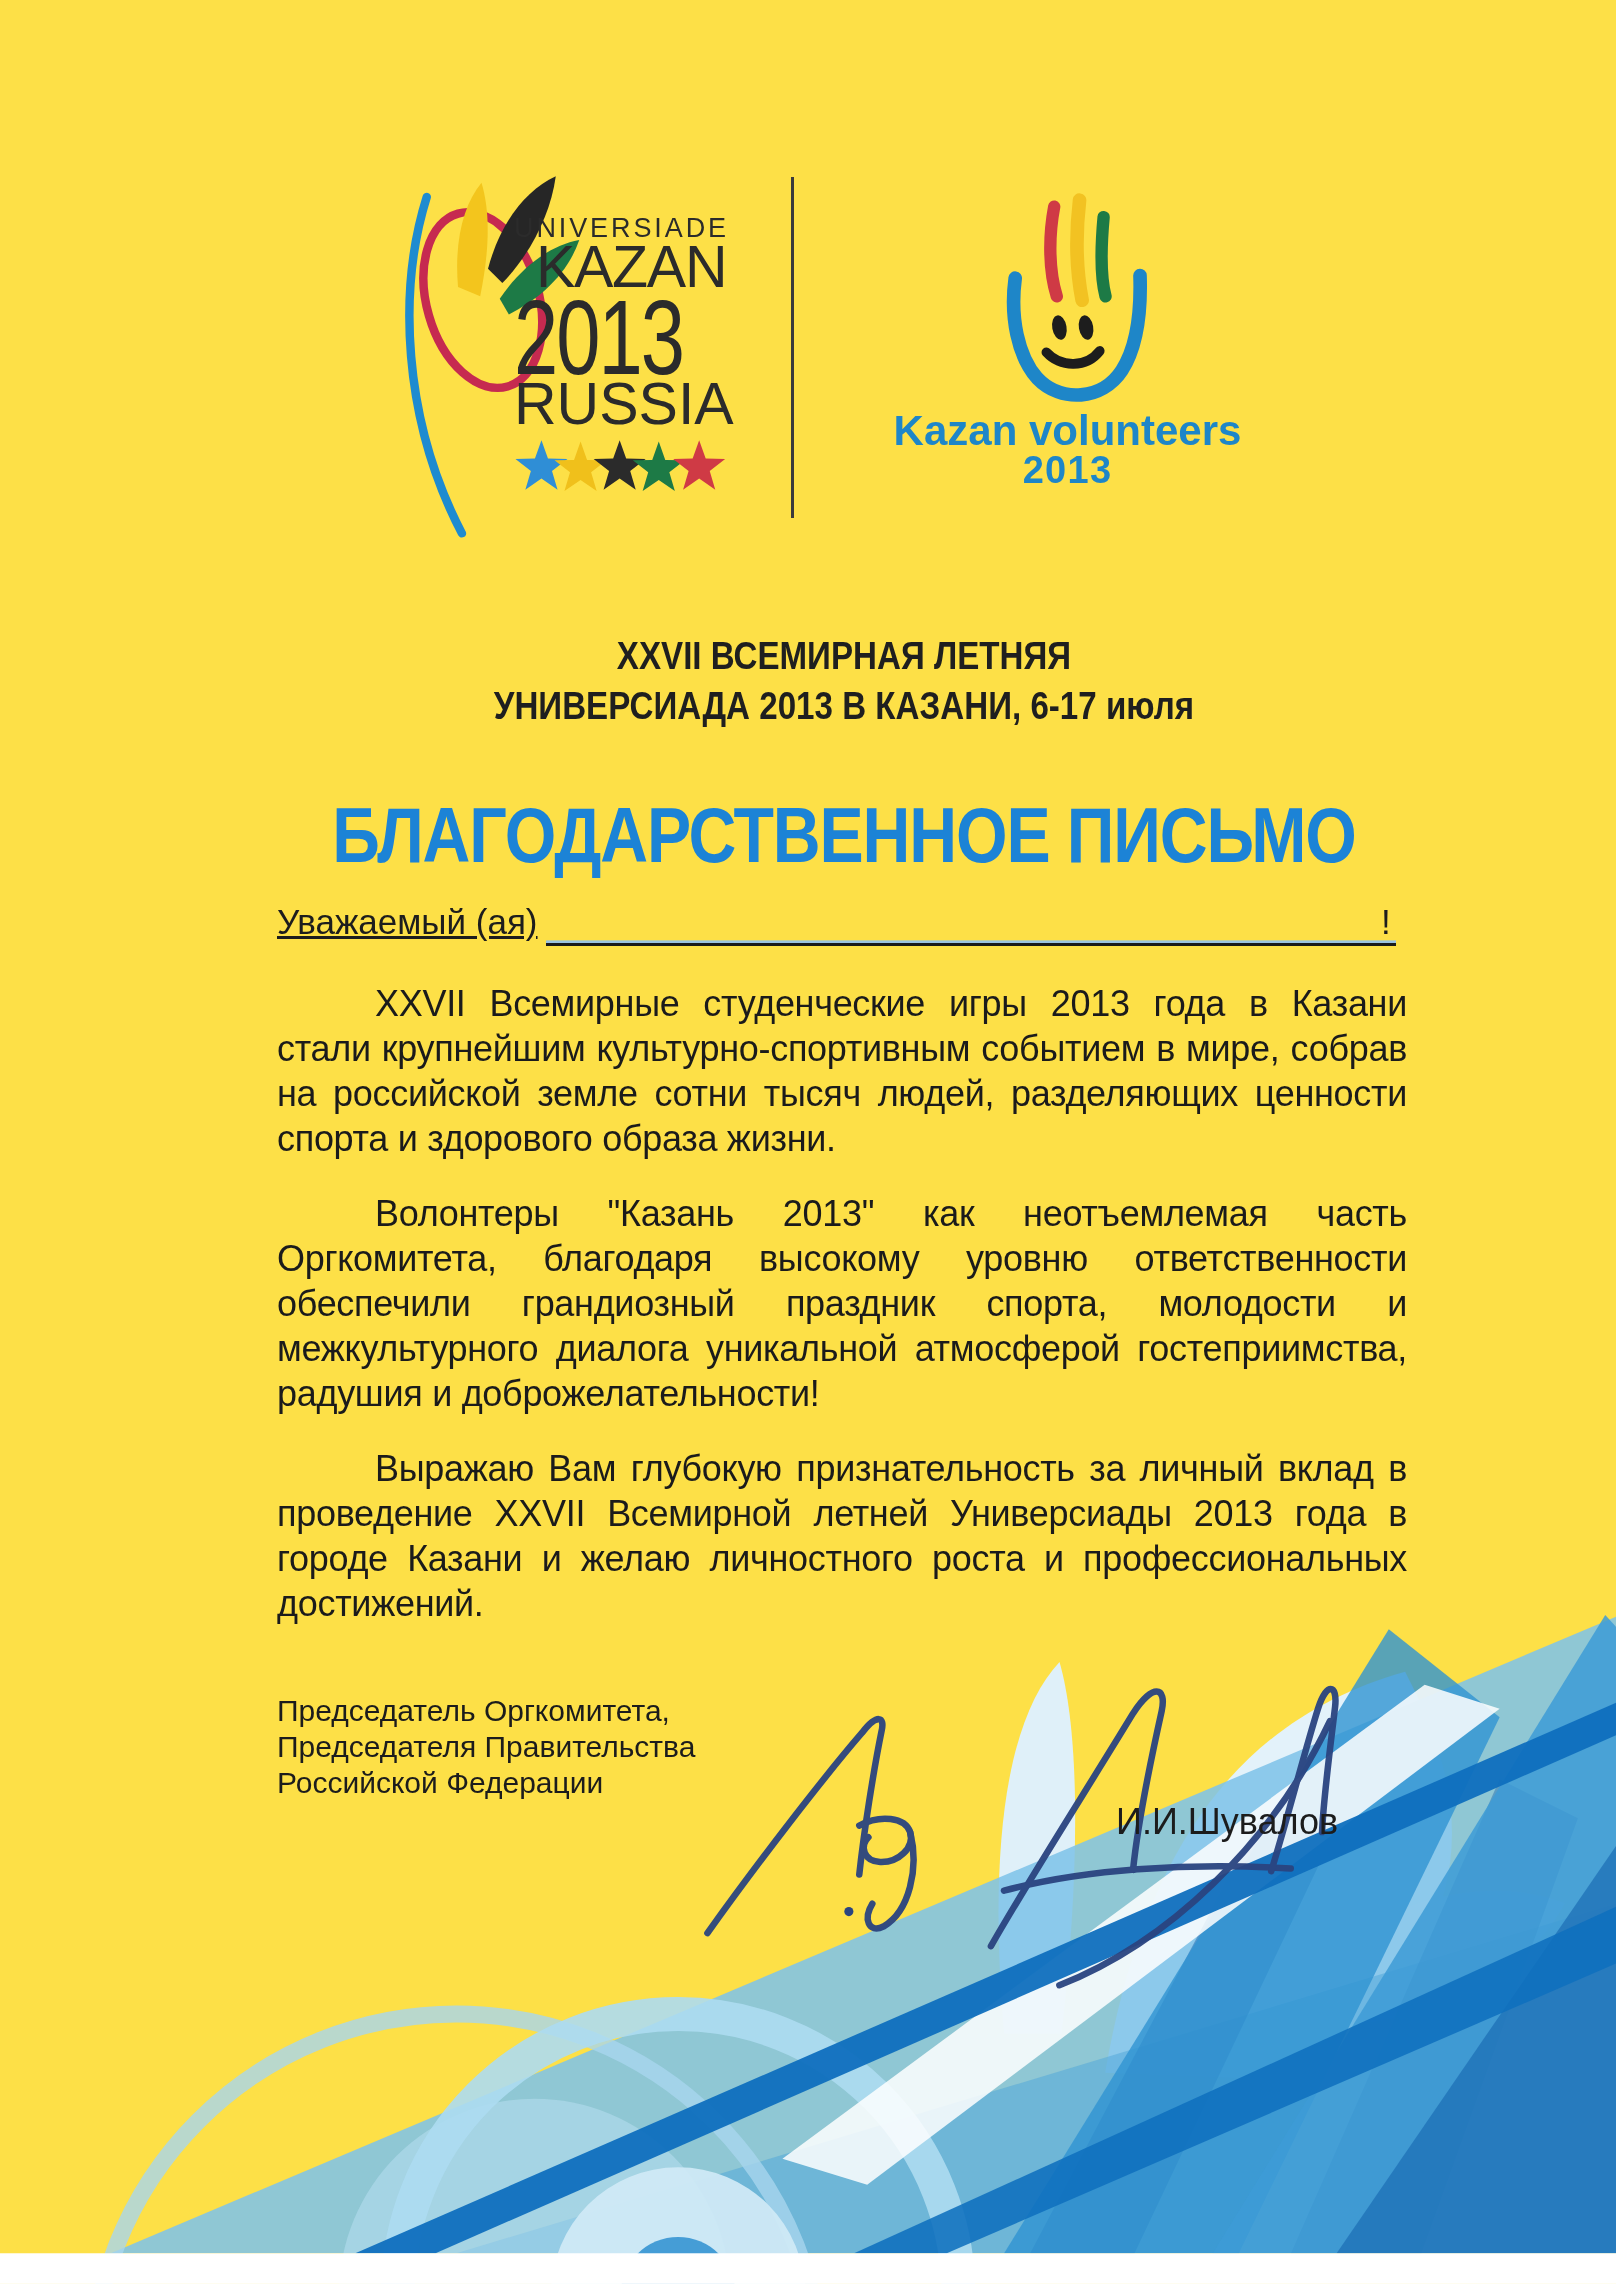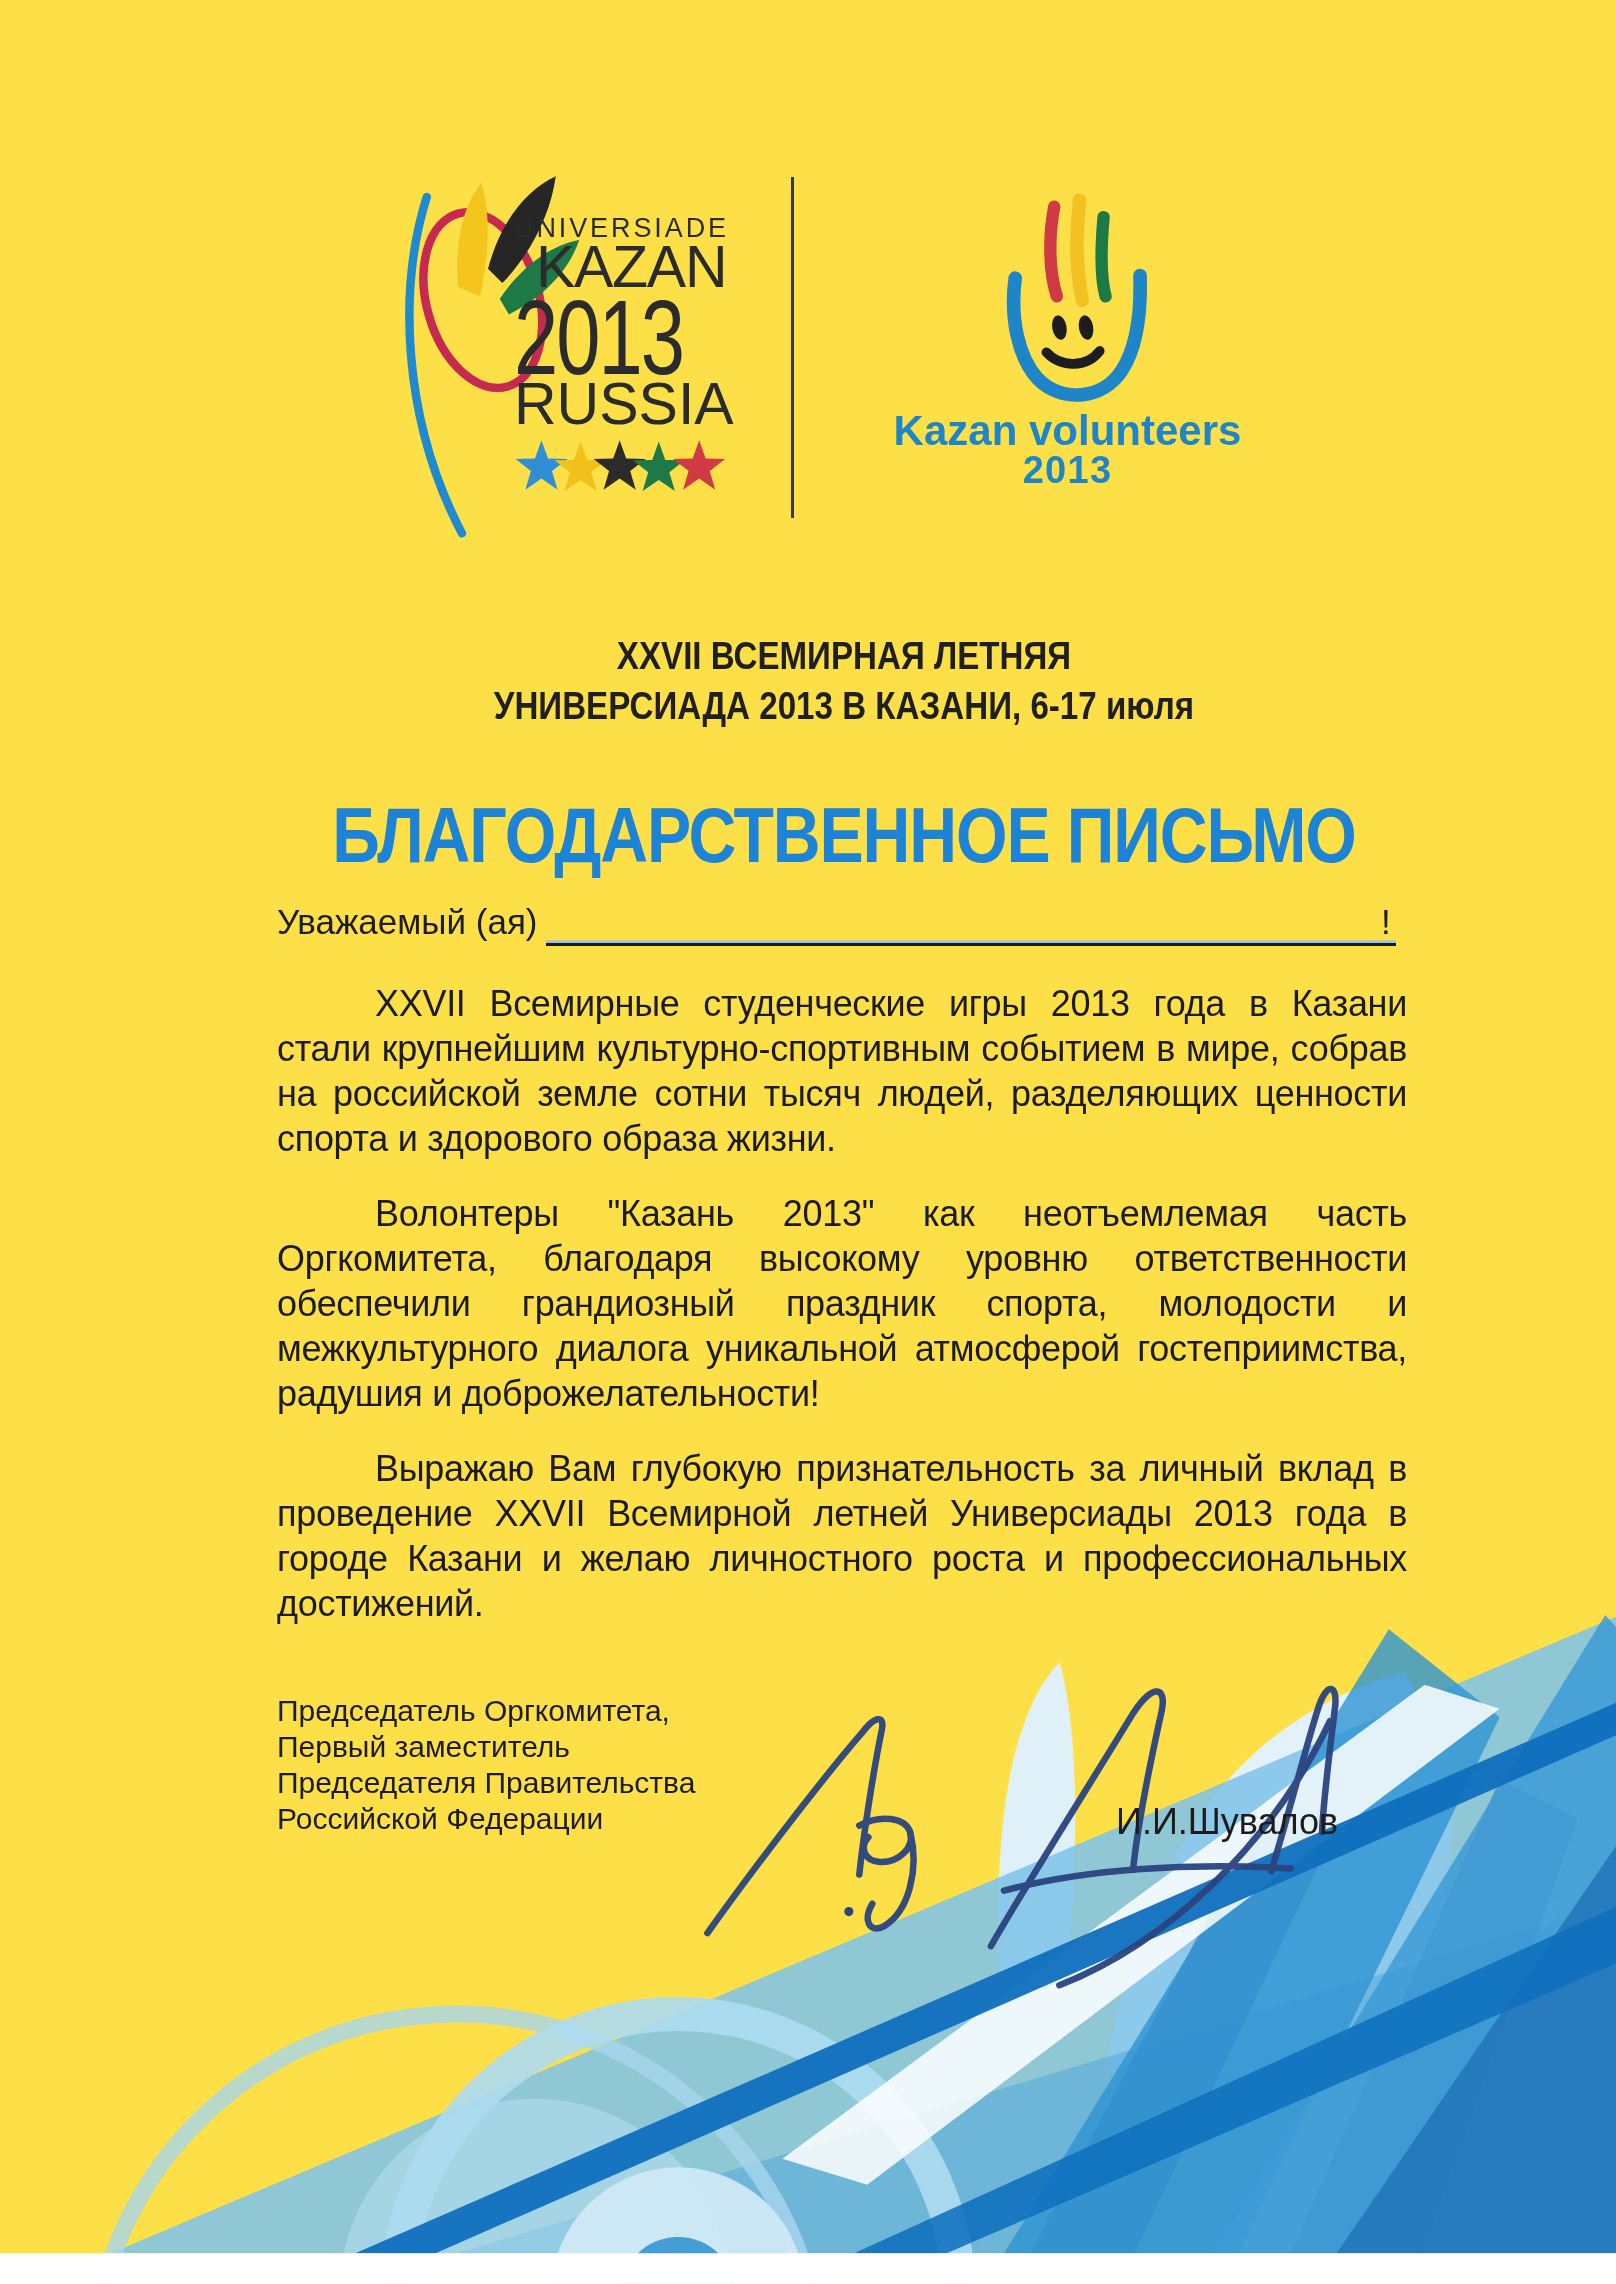--- a/index.html
+++ b/index.html
@@ -25,21 +25,21 @@
 
   
   .center-col{left:238px; width:1212px; text-align:center; line-height:1; white-space:nowrap;}
   .hdr{font-weight:bold; color:#1f1f1f; transform:scaleX(.85); transform-origin:center top;}
   .hdr1{top:636px; font-size:39px;}
   .hdr2{top:686px; font-size:39px;}
   .doc-title{top:797px; font-size:77px; font-weight:bold; color:#1c83d6;
              letter-spacing:-1.3px; transform:scaleX(.86); transform-origin:center top;}
 
   
-  .salut-label{left:277px; top:904px; font-size:35px; line-height:1;}
+  .salut-label{left:277px; top:904px; font-size:35px; line-height:1;text-decoration:underline;}
   .salut-name{left:574px; top:879px; font-size:55px; line-height:1;
               font-family:"DejaVu Serif",serif; font-style:italic; font-weight:bold;
               letter-spacing:1.3px; color:#161616; white-space:nowrap;}
   .salut-line{left:546px; top:943px; width:850px; height:3.3px; background:#1a1a1a;
               box-shadow:0 -2.6px 0 #9cc3e0;}
   .salut-excl{left:1381px; top:904px; font-size:35px; line-height:1;}
 
   
   .body-text{left:277px; top:981px; width:1142px;}
   .body-text p{
@@ -136,21 +136,20 @@
   <div class="abs salut-excl z2">!</div>
 
   <div class="abs body-text z2">
     <p>XXVII Всемирные студенческие игры 2013 года в Казани стали крупнейшим культурно-спортивным событием в мире, собрав на российской земле сотни тысяч людей, разделяющих ценности спорта и здорового образа жизни.</p>
     <p>Волонтеры "Казань 2013"  как неотъемлемая часть Оргкомитета,  благодаря высокому уровню ответственности обеспечили грандиозный праздник спорта, молодости и межкультурного диалога уникальной атмосферой гостеприимства, радушия и доброжелательности!</p>
     <p>Выражаю Вам глубокую признательность за личный вклад в проведение XXVII Всемирной летней Универсиады 2013 года в городе Казани и желаю личностного роста и профессиональных достижений.</p>
   </div>
 
   <div class="abs sig-labels z2">
     <div>Председатель Оргкомитета,</div>
-    <div>Первый заместитель</div>
     <div>Председателя Правительства</div>
     <div>Российской Федерации</div>
   </div>
 
   <svg class="abs sig-svg z3" width="717" height="365" viewBox="0 0 1100 560">
     <g stroke="#2a4480" stroke-width="10" fill="none" stroke-linecap="round" stroke-linejoin="round" opacity="0.95">
       <path d="M85 465 C160 360 260 230 322 158 C345 128 358 132 352 156 C340 215 325 310 318 375"></path>
       <path d="M318 300 C350 283 388 287 396 310 C403 334 378 357 350 356 C325 355 318 332 332 318"></path>
       <path d="M396 310 C410 365 395 432 355 455 C332 466 324 443 338 420"></path>
       <path d="M520 485 C580 380 670 240 738 128 C768 82 790 86 782 124 C766 196 745 300 738 368"></path>

